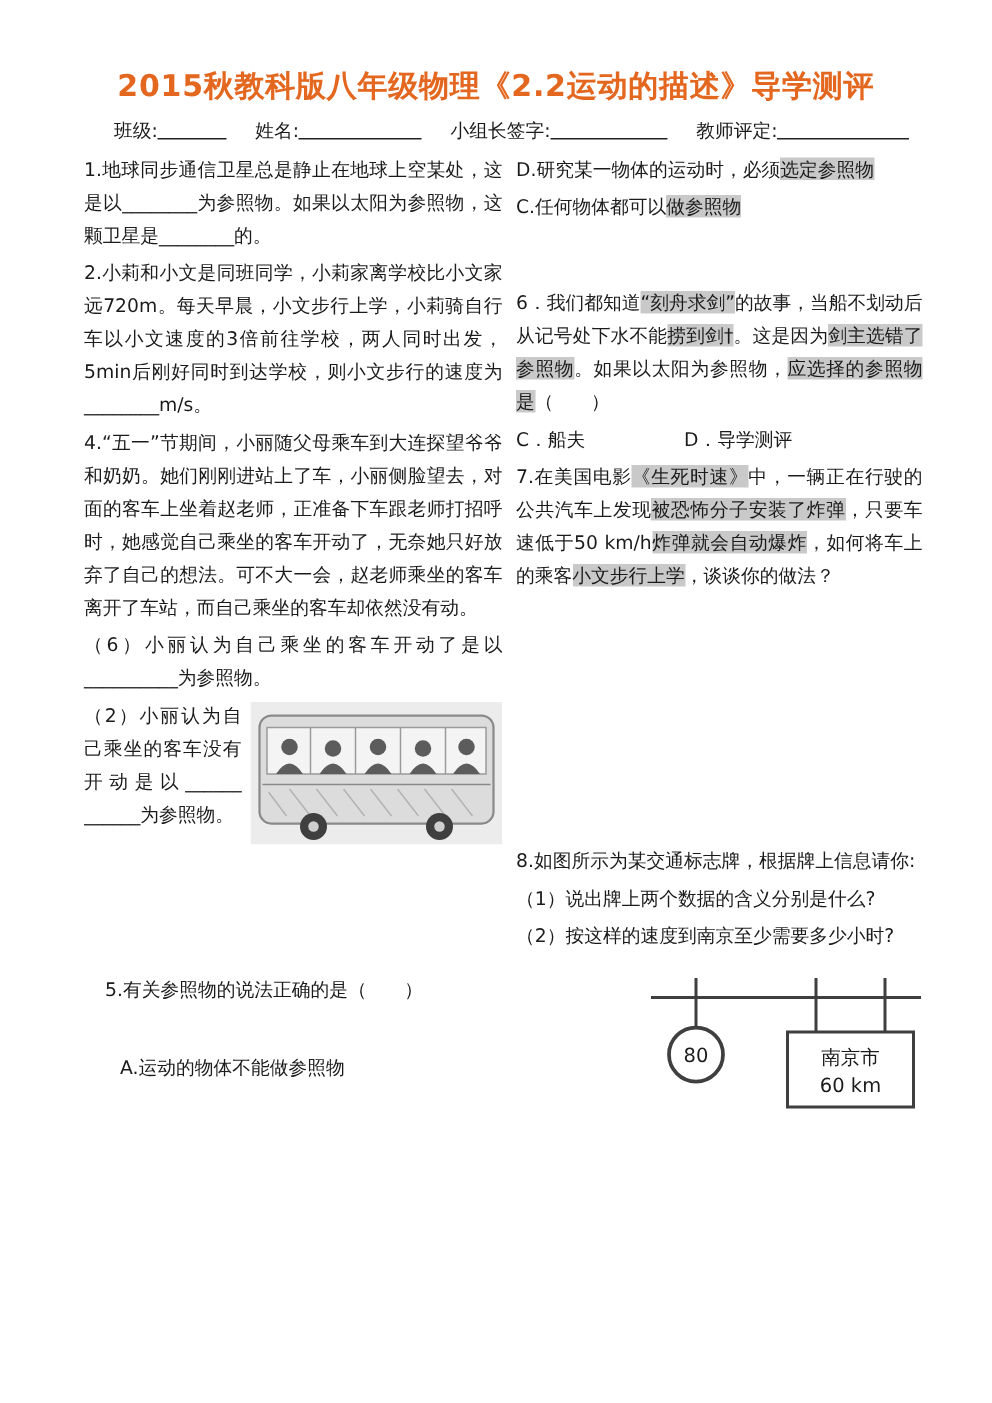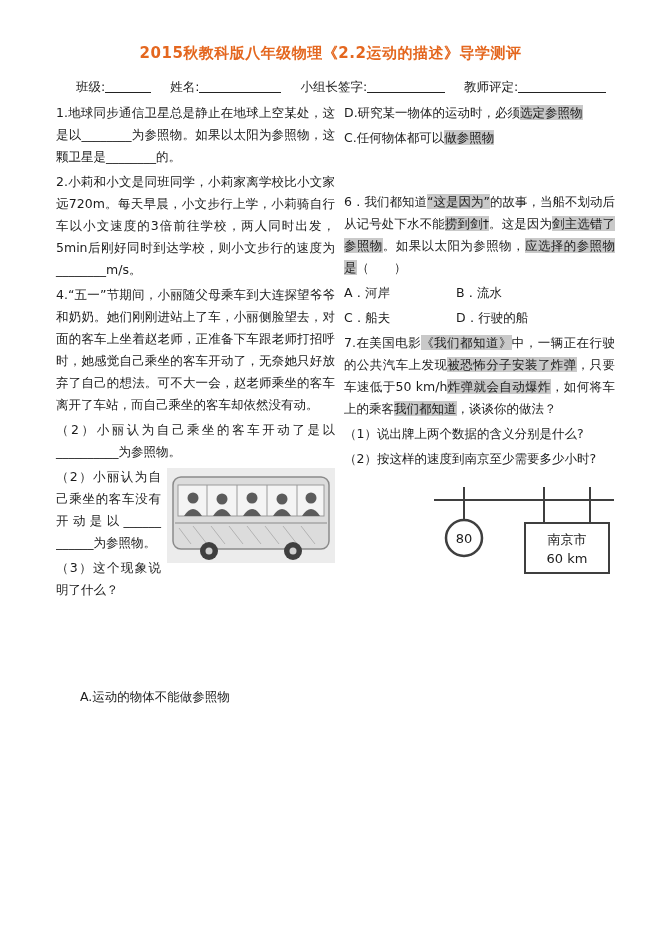--- a/index.html
+++ b/index.html
@@ -6,21 +6,21 @@
   html,body { background:#ffffff; }
   body {
     width:661px; height:935px; position:relative;
     font-family:"DejaVu Sans","Liberation Sans",sans-serif;
     color:#1b1b1b;
   }
   .page { position:absolute; inset:0; background:#fff; overflow:hidden; }
 
   .title {
     position:absolute; top:44px; left:0; width:100%;
-    text-align:center; font-size:15px; font-weight:bold;
+    text-align:center; font-size:20px; font-weight:bold;
     color:var(--title-color,#e4671f); letter-spacing:0.5px;
   }
 
   .header-row {
     position:absolute; top:79px; left:76px; right:40px;
     font-size:12.5px; white-space:nowrap;
   }
   .hfield { margin-right:15px; }
   .blank {
     display:inline-block; border-bottom:1px solid #222;
@@ -64,21 +64,21 @@
     <span class="hfield"><span>班级:</span><span class="blank w46"></span></span>
     <span class="hfield"><span>姓名:</span><span class="blank w82"></span></span>
     <span class="hfield"><span>小组长签字:</span><span class="blank w78"></span></span>
     <span class="hfield"><span>教师评定:</span><span class="blank w88"></span></span>
   </div>
 
   <div class="col left">
     <p class="q">1.地球同步通信卫星总是静止在地球上空某处，这是以________为参照物。如果以太阳为参照物，这颗卫星是________的。</p>
     <p class="q">2.小莉和小文是同班同学，小莉家离学校比小文家远720m。每天早晨，小文步行上学，小莉骑自行车以小文速度的3倍前往学校，两人同时出发，5min后刚好同时到达学校，则小文步行的速度为________m/s。</p>
     <p class="q">4.“五一”节期间，小丽随父母乘车到大连探望爷爷和奶奶。她们刚刚进站上了车，小丽侧脸望去，对面的客车上坐着赵老师，正准备下车跟老师打招呼时，她感觉自己乘坐的客车开动了，无奈她只好放弃了自己的想法。可不大一会，赵老师乘坐的客车离开了车站，而自己乘坐的客车却依然没有动。</p>
-    <p class="q">（2）小丽认为自己乘坐的客车开动了是以__________为参照物。</p>
+    <p class="q">（6）小丽认为自己乘坐的客车开动了是以__________为参照物。</p>
 
     <div class="bus-wrap">
       <svg class="bus-fig" width="168" height="95" viewBox="0 0 168 95">
         <rect x="0" y="0" width="168" height="95" fill="#ececec"></rect>
         <rect x="6" y="9" width="156" height="72" rx="8" fill="#dcdcdc" stroke="#8a8a8a" stroke-width="1.5"></rect>
         <rect x="11" y="17" width="146" height="31" fill="#f4f4f4" stroke="#9a9a9a" stroke-width="1"></rect>
         <line x1="40" y1="17" x2="40" y2="48" stroke="#9a9a9a"></line>
         <line x1="70" y1="17" x2="70" y2="48" stroke="#9a9a9a"></line>
         <line x1="100" y1="17" x2="100" y2="48" stroke="#9a9a9a"></line>
         <line x1="130" y1="17" x2="130" y2="48" stroke="#9a9a9a"></line>
@@ -104,38 +104,38 @@
           <line x1="116" y1="58" x2="130" y2="76"></line>
             <line x1="134" y1="58" x2="148" y2="76"></line>
         </g>
         <line x1="8" y1="55" x2="160" y2="55" stroke="#8a8a8a"></line>
         <circle cx="42" cy="83" r="9" fill="#3f3f3f"></circle>
         <circle cx="126" cy="83" r="9" fill="#3f3f3f"></circle>
         <circle cx="42" cy="83" r="3.5" fill="#cfcfcf"></circle>
         <circle cx="126" cy="83" r="3.5" fill="#cfcfcf"></circle>
       </svg>
       <p class="q">（2）小丽认为自己乘坐的客车没有开动是以______ ______为参照物。</p>
-      <p class="q">（3）这个现象说明了什么？</p>
     </div>
 
     <div class="q5block">
+      <p class="q">5.有关参照物的说法正确的是（　　）</p>
       <p class="q optA">A.运动的物体不能做参照物</p>
     </div>
   </div>
 
   <div class="col right">
     <p class="q"><span>D.研究某一物体的运动时，必须</span><span class="hl">选定参照物</span></p>
     <p class="q"><span>C.任何物体都可以</span><span class="hl">做参照物</span></p>
 
-    <p class="q gap-q6"><span>6．我们都知道</span><span class="hl">“这是因为”</span><span>的故事，当船不划动后从记号处下水不能</span><span class="hl">捞到剑†</span><span>。这是因为</span><span class="hl">剑主选错了参照物</span><span>。如果以太阳为参照物，</span><span class="hl">应选择的参照物是</span><span>（　　）</span></p>
-    <p class="q opts"><span class="opt">A．河岸</span><span>B．流水</span></p>
-    <p class="q opts"><span class="opt">C．船夫</span><span>D．行驶的船</span></p>
+    <p class="q gap-q6"><span>6．我们都知道</span><span class="hl">“刻舟求剑”</span><span>的故事，当船不划动后从记号处下水不能</span><span class="hl">捞到剑†</span><span>。这是因为</span><span class="hl">剑主选错了参照物</span><span>。如果以太阳为参照物，</span><span class="hl">应选择的参照物是</span><span>（　　）</span></p>
+    <p class="q opts"><span class="opt">C．船夫</span><span>D．导学测评</span></p>
 
-    <p class="q"><span>7.在美国电影</span><span class="hl">《我们都知道》</span><span>中，一辆正在行驶的公共汽车上发现</span><span class="hl">被恐怖分子安装了炸弹</span><span>，只要车速低于50 km/h</span><span class="hl">炸弹就会自动爆炸</span><span>，如何将车上的乘客</span><span class="hl">我们都知道</span><span>，谈谈你的做法？</span></p>
+    <p class="q"><span>7.在美国电影</span><span class="hl">《生死时速》</span><span>中，一辆正在行驶的公共汽车上发现</span><span class="hl">被恐怖分子安装了炸弹</span><span>，只要车速低于50 km/h</span><span class="hl">炸弹就会自动爆炸</span><span>，如何将车上的乘客</span><span class="hl">小文步行上学</span><span>，谈谈你的做法？</span></p>
 
+    <p class="q gap-q8">8.如图所示为某交通标志牌，根据牌上信息请你:</p>
     <p class="q">（1）说出牌上两个数据的含义分别是什么?</p>
     <p class="q">（2）按这样的速度到南京至少需要多少小时?</p>
 
     <svg class="sign-fig" width="186" height="108" viewBox="0 0 186 108">
       <line x1="2" y1="18" x2="182" y2="18" stroke="#3f3f3f" stroke-width="2"></line>
       <line x1="32" y1="5" x2="32" y2="18" stroke="#3f3f3f" stroke-width="2"></line>
       <line x1="112" y1="5" x2="112" y2="18" stroke="#3f3f3f" stroke-width="2"></line>
       <line x1="158" y1="5" x2="158" y2="18" stroke="#3f3f3f" stroke-width="2"></line>
       <line x1="32" y1="18" x2="32" y2="37" stroke="#3f3f3f" stroke-width="2"></line>
       <line x1="112" y1="18" x2="112" y2="41" stroke="#3f3f3f" stroke-width="2"></line>

